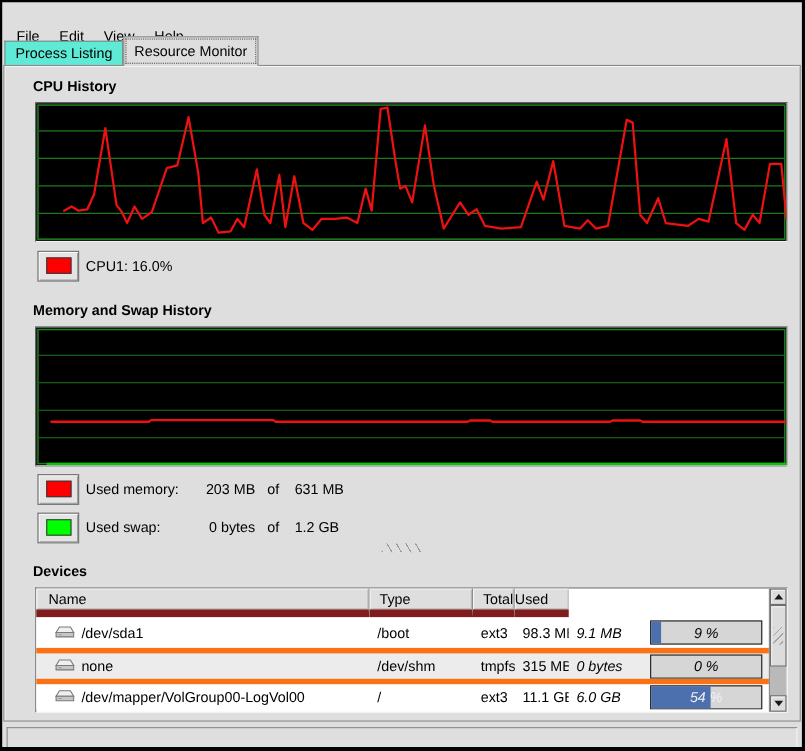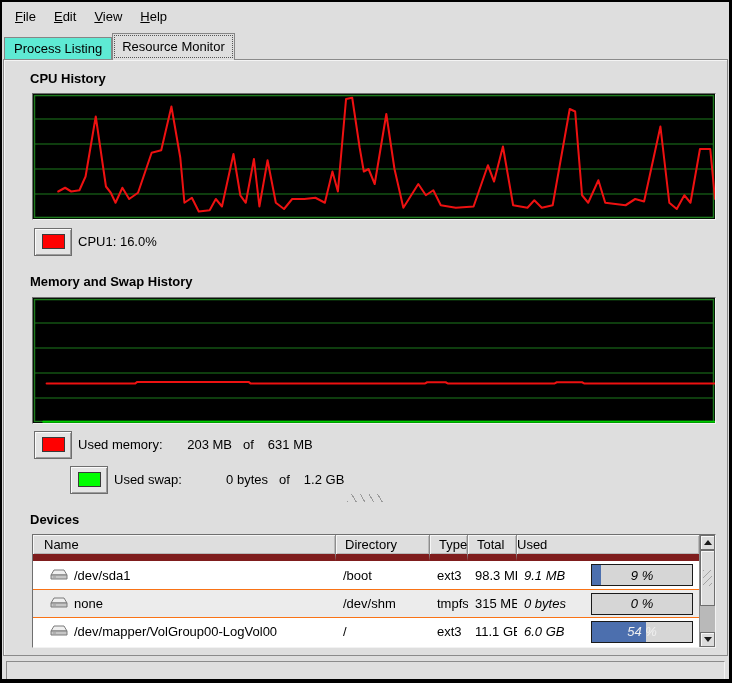--- a/index.html
+++ b/index.html
@@ -4,21 +4,21 @@
 <style>
   * { margin:0; padding:0; box-sizing:border-box; }
   html,body { background:#fff; }
   body { font-family:"Liberation Sans","DejaVu Sans",sans-serif; font-size:13px; color:#000; }
   .window {
     position:relative; width:732px; height:683px;
     border:solid #000; border-width:2px 3px 4px 2px;
     background:#dedede; overflow:hidden;
   }
   
-  .menubar { position:absolute; left:0; top:0; width:100%; height:29px;
+  .menubar { position:absolute; left:0; top:16px; width:100%; height:29px;
     display:flex; align-items:center; padding-left:4px; }
   .menu-item { padding:4px 9px; cursor:default; }
   .menu-item .mn { text-decoration:underline; }
   
   .tabrow { position:absolute; left:2px; top:29px; height:29px; display:flex; align-items:flex-end; }
   .tab { border:1px solid #868686; border-bottom:none; padding:3px 9px 4px 9px; background:#5eead4; height:23px; }
   .tab.active { background:#dedede; height:27px; padding-top:5px; position:relative; z-index:3;
     outline:1px dotted #555; outline-offset:-3px; }
   
   .page { position:absolute; left:1px; top:57px; width:725px; height:597px;
@@ -49,21 +49,21 @@
   .thead { display:grid; grid-template-columns:303px 94px 38px 49px auto;
     width:calc(100% - 16px); height:26px; }
   .th { background:#dedede; border-right:1px solid #8d8d8d; border-bottom:7px solid #7f1d1d;
     box-shadow: inset 1px 1px 0 #f6f6f6, inset -1px -1px 0 #b9b9b9;
     display:flex; align-items:center; padding-left:9px; overflow:hidden; white-space:nowrap; }
   .th.first { padding-left:11px; }
   .th.last { border-right:none; padding-left:0; }
   .tbody { width:calc(100% - 16px); }
   .trow { display:grid; grid-template-columns:303px 94px 38px 49px auto; height:28px; background:#fff; }
   .trow.alt { background:#ececec; }
-  .trow + .trow { border-top:1px solid #f97316; }
+  .trow + .trow { border-top:5px solid #f97316; }
   .cell { display:flex; align-items:center; padding-left:7px; overflow:hidden; white-space:nowrap; }
   .cell.name { padding-left:17px; }
   .disk { display:flex; margin-right:6px; }
   .cell.used { padding-left:7px;font-style:italic; }
   .uval { width:57px; }
   .pbar { position:relative; width:102px; height:22px; margin-left:auto; margin-right:6px;
     border:1px solid #1a1a1a; background:#d6d6d6; }
   .pfill { position:absolute; left:0; top:0; bottom:0; }
   .plabel { position:absolute; inset:0; display:flex; align-items:center; justify-content:center; }
   
@@ -134,38 +134,37 @@
 
     <div class="legend-row" style="top:370px;">
       <div class="swatch-btn">
         <div class="swatch" style="background: rgb(255, 0, 0);"></div>
       </div>
       <span class="leg-label">Used memory:</span>
       <span class="leg-value">203 MB</span>
       <span class="leg-of">of</span>
       <span class="leg-total">631 MB</span>
     </div>
-    <div class="legend-row" style="top:405px;margin-left:36px;">
+    <div class="legend-row" style="top:405px;">
       <div class="swatch-btn">
         <div class="swatch" style="background: rgb(0, 255, 0);"></div>
       </div>
       <span class="leg-label">Used swap:</span>
       <span class="leg-value">0 bytes</span>
       <span class="leg-of">of</span>
       <span class="leg-total">1.2 GB</span>
     </div>
 
     <div class="pane-grip"></div>
 
     <div class="section-title" style="left:26px; top:452px;">Devices</div>
 
     <div class="dev-table">
       <div class="thead">
         <div class="th first">Name</div>
-        <div class="th">Directory</div>
         <div class="th">Type</div>
         <div class="th">Total</div>
         <div class="th last">Used</div>
       </div>
       <div class="tbody">
           <div class="trow">
             <div class="cell name">
               <span class="disk">
                 <svg width="18" height="13" viewBox="0 0 18 13">
   <polygon points="4,1 14,1 17,6 1,6" fill="#efefef" stroke="#7a7a7a" stroke-width="1"></polygon>

